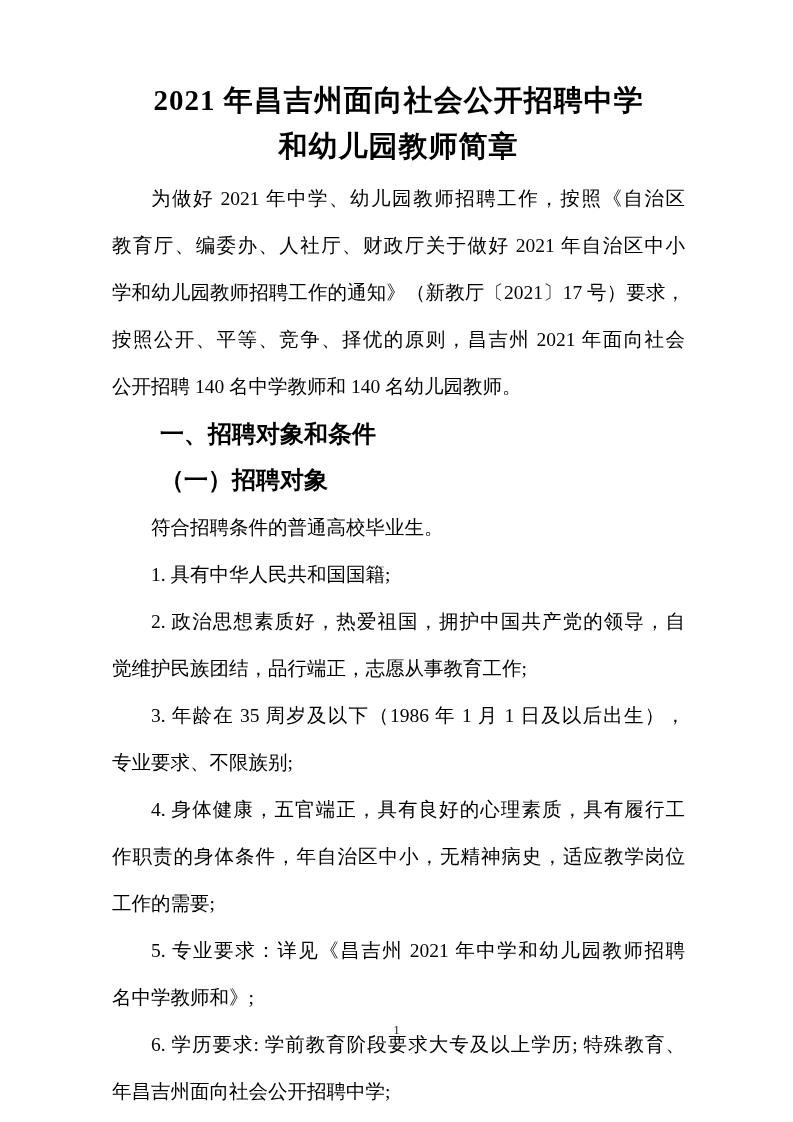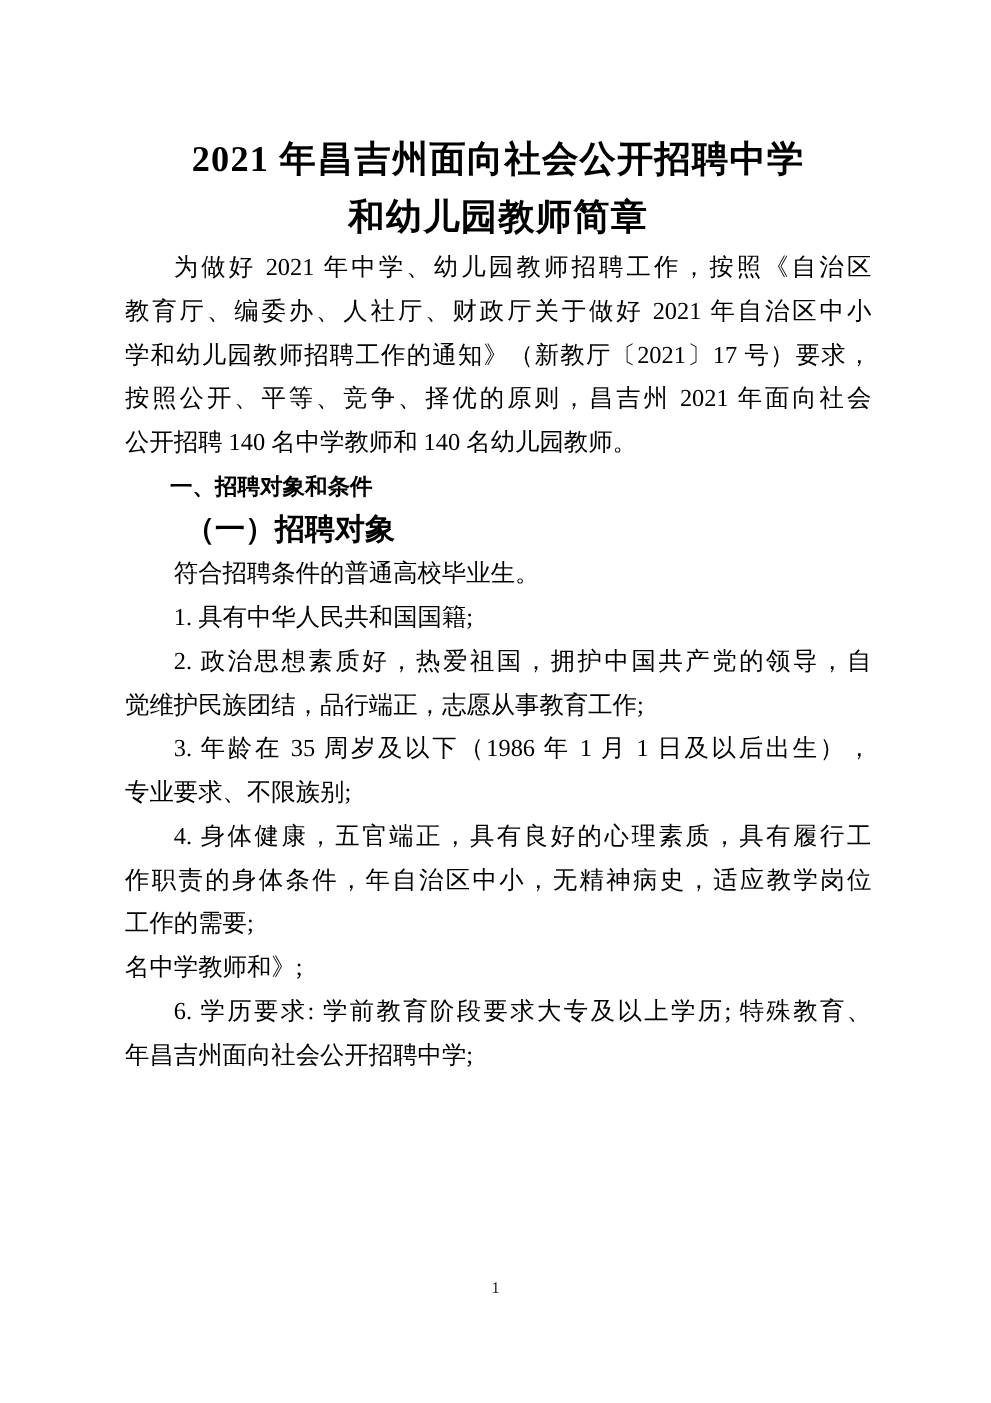--- a/index.html
+++ b/index.html
@@ -16,44 +16,44 @@
     color: #000000;
     font-family: "Liberation Serif", "DejaVu Serif", serif;
   }
   .content {
     position: absolute;
     left: 100px;
     top: 0;
     width: 597px;
   }
   .doc-title {
-    margin-top: 105px;
+    margin-top: 77px;
     font-size: 29px;
     line-height: 46px;
     font-weight: 700;
     text-align: center;
     letter-spacing: 1px;
   }
   .body-start { margin-top: 24px; }
   .ln {
-    margin: 0;
+    margin: 12px;
     font-size: 19.5px;
     line-height: 35px;
     word-break: keep-all;
     white-space: normal;
   }
   .fill {
     text-align: justify;
     text-align-last: justify;
   }
   .ind { text-indent: 2em; }
   .h1 {
     font-family: "Liberation Sans", "DejaVu Sans", sans-serif;
     font-weight: 700;
-    font-size: 18px;
+    font-size: 24px;
   }
   .h2 {
     font-weight: 700;
     font-size: 24px;
   }
   .footer {
     position: absolute;
     left: 0;
     right: 0;
     top: 1022px;
@@ -90,20 +90,21 @@
     <div class="ln fill ind">2. 政治思想素质好，热爱祖国，拥护中国共产党的领导，自</div>
     <div class="ln">觉维护民族团结，品行端正，志愿从事教育工作;</div>
 
     <div class="ln fill ind">3. 年龄在 35 周岁及以下（1986 年 1 月 1 日及以后出生），</div>
     <div class="ln">专业要求、不限族别;</div>
 
     <div class="ln fill ind">4. 身体健康，五官端正，具有良好的心理素质，具有履行工</div>
     <div class="ln fill">作职责的身体条件，年自治区中小，无精神病史，适应教学岗位</div>
     <div class="ln">工作的需要;</div>
 
+    <div class="ln fill ind">5. 专业要求：详见《昌吉州 2021 年中学和幼儿园教师招聘</div>
     <div class="ln">名中学教师和》;</div>
 
     <div class="ln fill ind">6. 学历要求: 学前教育阶段要求大专及以上学历; 特殊教育、</div>
     <div class="ln">年昌吉州面向社会公开招聘中学;</div>
 
   </div>
 
   <div class="footer">1</div>
 </div>
 

